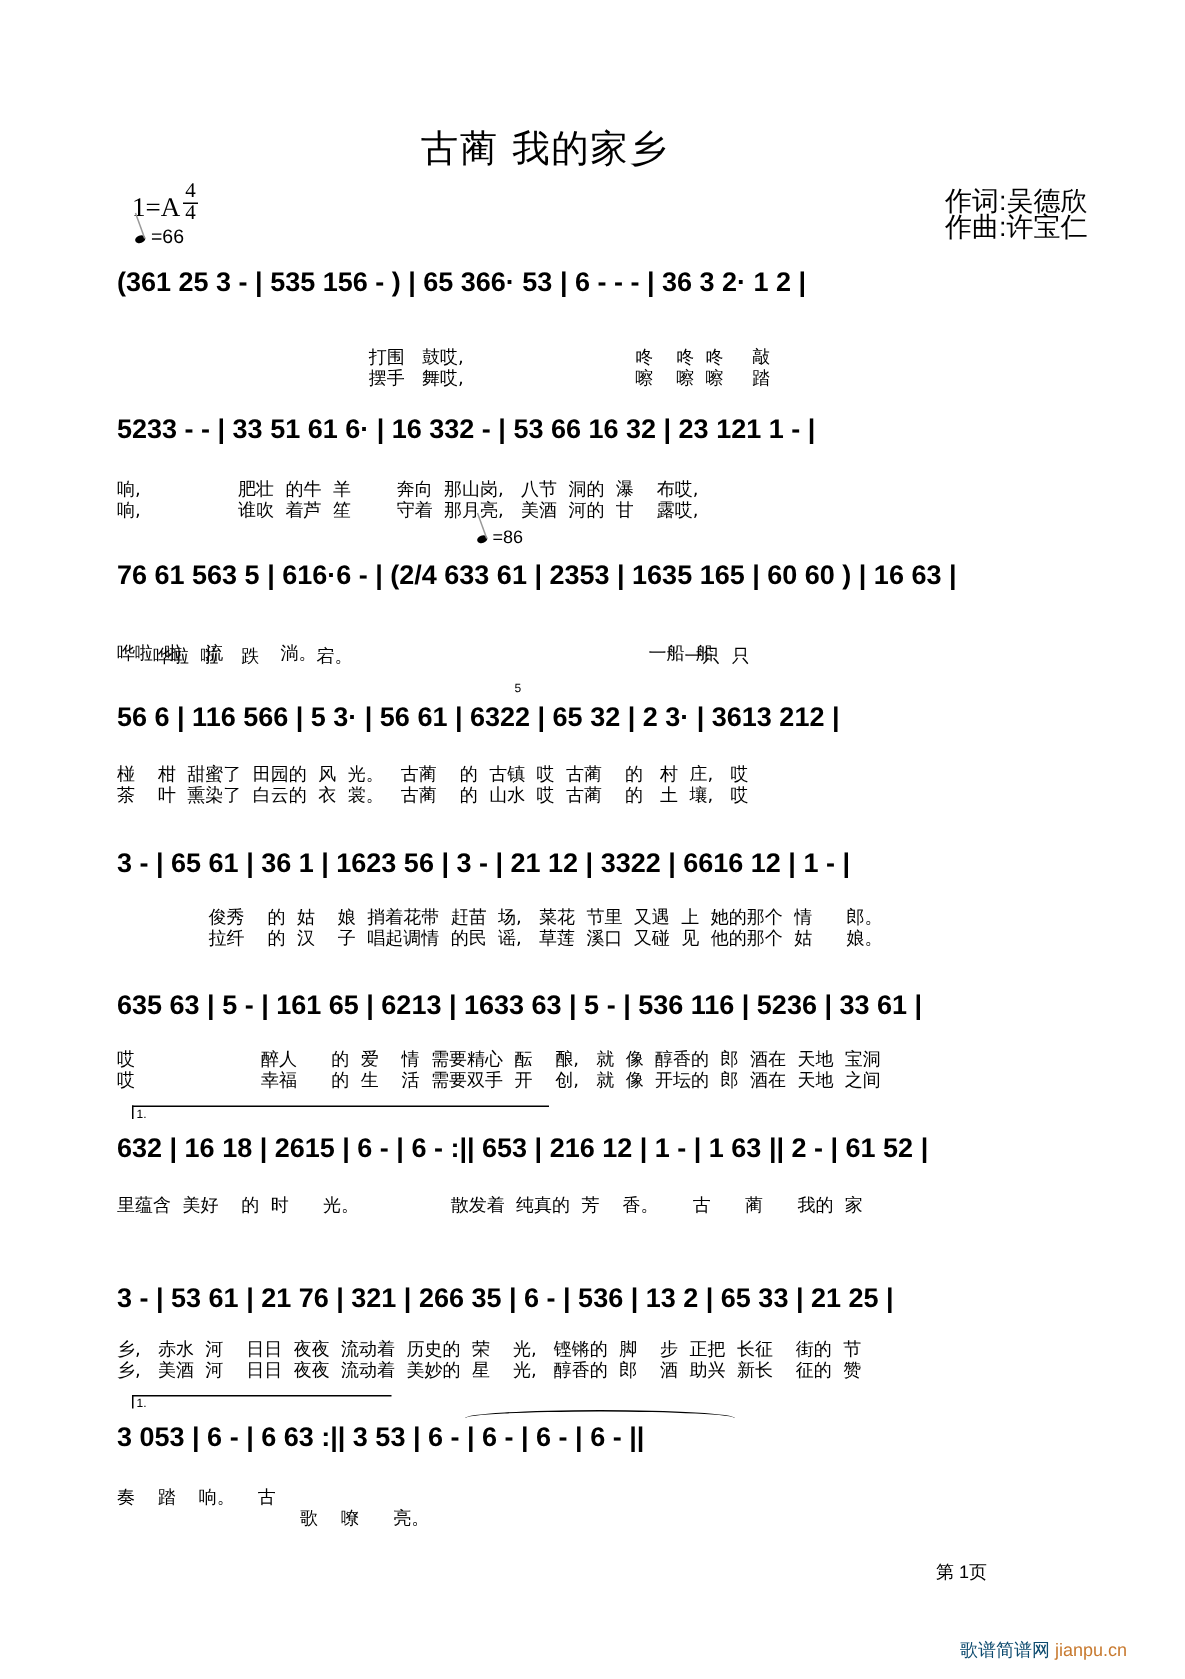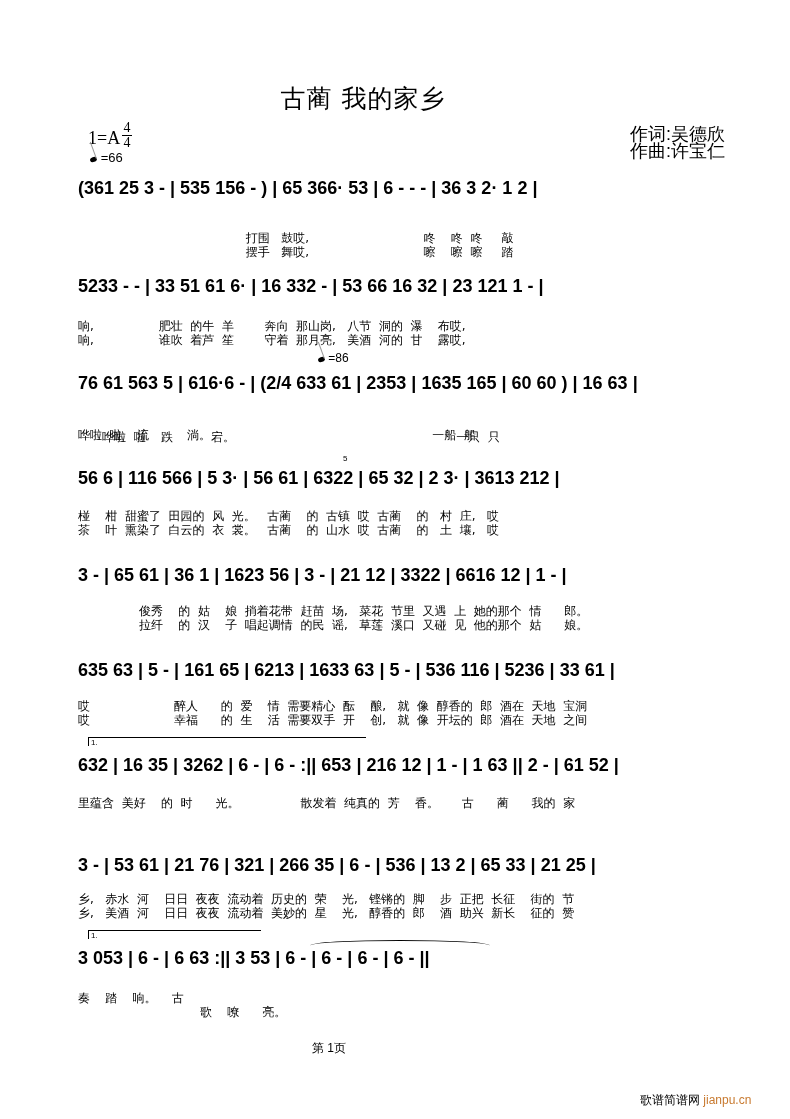--- a/index.html
+++ b/index.html
@@ -8,21 +8,21 @@
   .key{position:absolute;top:128px;left:88px;font-family:Liberation Serif, serif;font-size:18px;}
   .timesig{position:absolute;top:121px;left:122px;font-family:"Liberation Serif",serif;font-size:14px;line-height:14px;text-align:center;}
   .timesig .n{display:block;border-bottom:1px solid #000;width:10px;}
   .tempo{position:absolute;top:150px;left:90px;font-size:13px;}
   .note-glyph{display:inline-block;width:7px;height:5px;background:#000;border-radius:50%;transform:rotate(-20deg);position:relative;}
   .note-glyph:after{content:"";position:absolute;right:0;bottom:2px;width:1px;height:18px;background:#999;}
   .credits{position:absolute;top:126px;left:630px;font-size:18px;line-height:17px;}
   .line{position:absolute;left:78px;width:650px;}
   .notes{position:absolute;left:0;top:0;height:30px;font-size:18px;font-weight:bold;white-space:nowrap;font-family:"Liberation Sans",sans-serif;}
   .lyric{position:absolute;left:0;font-size:12px;white-space:pre;letter-spacing:0px;font-family:"DejaVu Sans",sans-serif;}
-  .footer{position:absolute;top:1040px;left:0;width:658px;text-align:center;font-size:12px;}
+  .footer{position:absolute;top:1040px;left:0;width:658px;text-align:right;font-size:12px;}
   .watermark{position:absolute;top:1092px;left:640px;font-size:12px;color:#888;}
   .watermark span{color:#c87a30;}
   .volta{position:absolute;border-top:1px solid #000;border-left:1px solid #000;height:8px;font-size:8px;padding-left:2px;}
   .slur{position:absolute;border-top:1px solid #000;border-radius:50% 50% 0 0;height:10px;}
 </style>
 </head>
 <body>
 
 <div class="title">古蔺 我的家乡</div>
 <div class="key">1=A</div>
@@ -75,35 +75,35 @@
 </div>
 
 <div class="line" style="top:660px;">
   <div class="notes">635 63 | 5 - | 161 65 | 6213 | 1633 63 | 5 - | 536 116 | 5236 | 33 61 |</div>
   <div class="lyric" style="top:38px;">哎                      醉人      的  爱    情  需要精心  酝    酿,   就  像  醇香的  郎  酒在  天地  宝洞</div>
   <div class="lyric" style="top:52px;">哎                      幸福      的  生    活  需要双手  开    创,   就  像  开坛的  郎  酒在  天地  之间</div>
 </div>
 
 <div class="line" style="top:755px;">
   <div class="volta" style="top:-18px;left:10px;width:275px;">1.</div>
-  <div class="notes">632 | 16 35 | 3262 | 6 - | 6 - :|| 653 | 216 12 | 1 - | 1 63 || 2 - | 61 52 |</div>
+  <div class="notes">632 | 16 18 | 2615 | 6 - | 6 - :|| 653 | 216 12 | 1 - | 1 63 || 2 - | 61 52 |</div>
   <div class="lyric" style="top:40px;">里蕴含  美好    的  时      光。                散发着  纯真的  芳    香。      古      蔺      我的  家</div>
 </div>
 
 <div class="line" style="top:855px;">
   <div class="notes">3 - | 53 61 | 21 76 | 321 | 266 35 | 6 - | 536 | 13 2 | 65 33 | 21 25 |</div>
   <div class="lyric" style="top:36px;">乡,   赤水  河    日日  夜夜  流动着  历史的  荣    光,   铿锵的  脚    步  正把  长征    街的  节</div>
   <div class="lyric" style="top:50px;">乡,   美酒  河    日日  夜夜  流动着  美妙的  星    光,   醇香的  郎    酒  助兴  新长    征的  赞</div>
 </div>
 
 <div class="line" style="top:948px;">
   <div class="volta" style="top:-18px;left:10px;width:170px;">1.</div>
   <div class="slur" style="top:-8px;left:232px;width:180px;"></div>
   <div class="notes">3 053 | 6 - | 6 63 :|| 3 53 | 6 - | 6 - | 6 - | 6 - ||</div>
   <div class="lyric" style="top:42px;">奏    踏    响。    古</div>
   <div class="lyric" style="top:56px;">                                歌    嘹      亮。</div>
 </div>
 
 <div class="footer">第 1页</div>
 <div class="watermark">
-  <span style="color:#000000">歌谱简谱网</span>
+  <span style="color:#0c4a6e">歌谱简谱网</span>
   <span>jianpu.cn</span>
 </div>
 
 </body></html>

